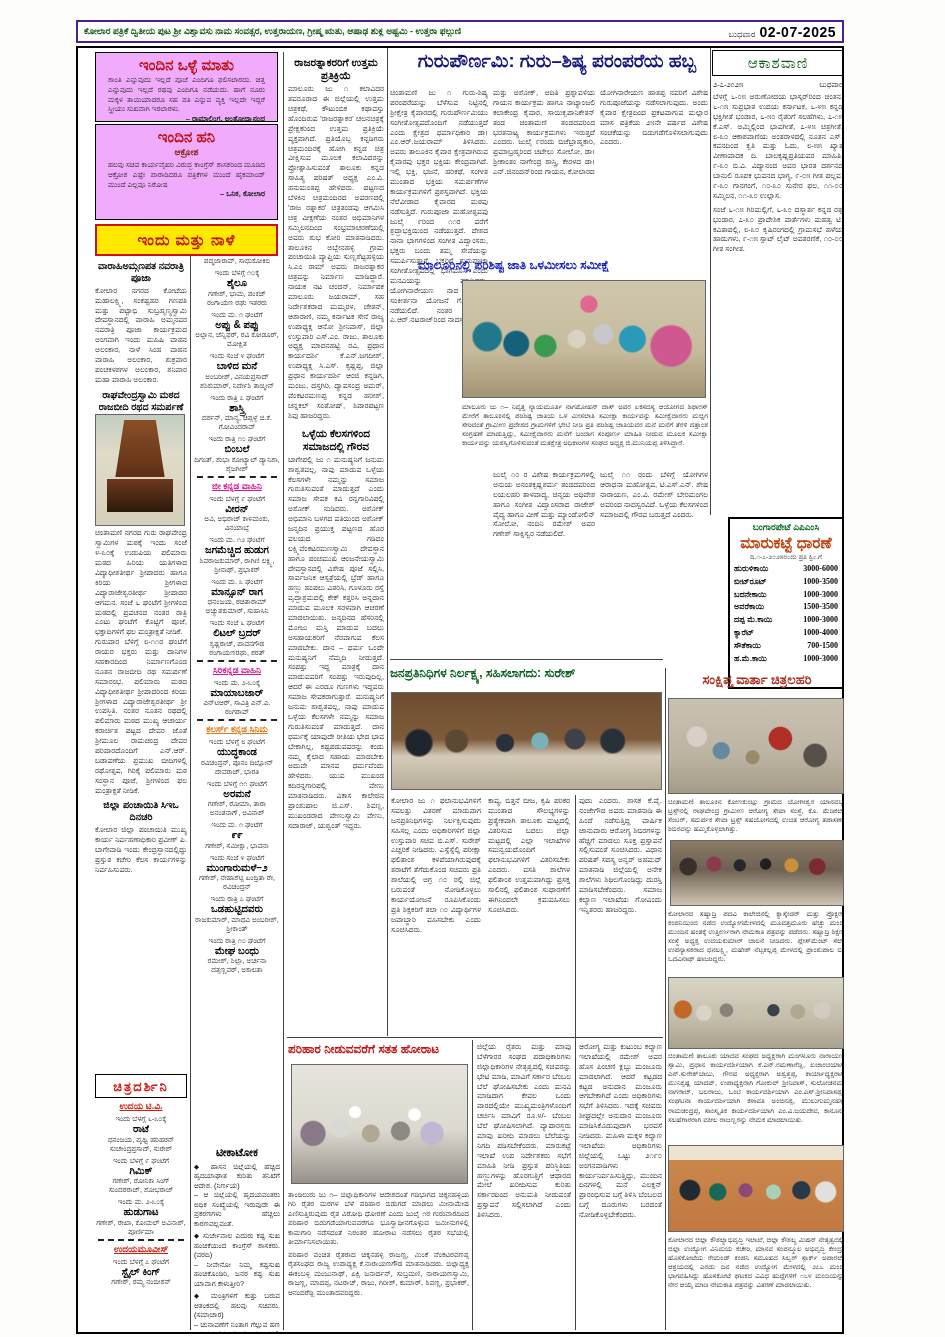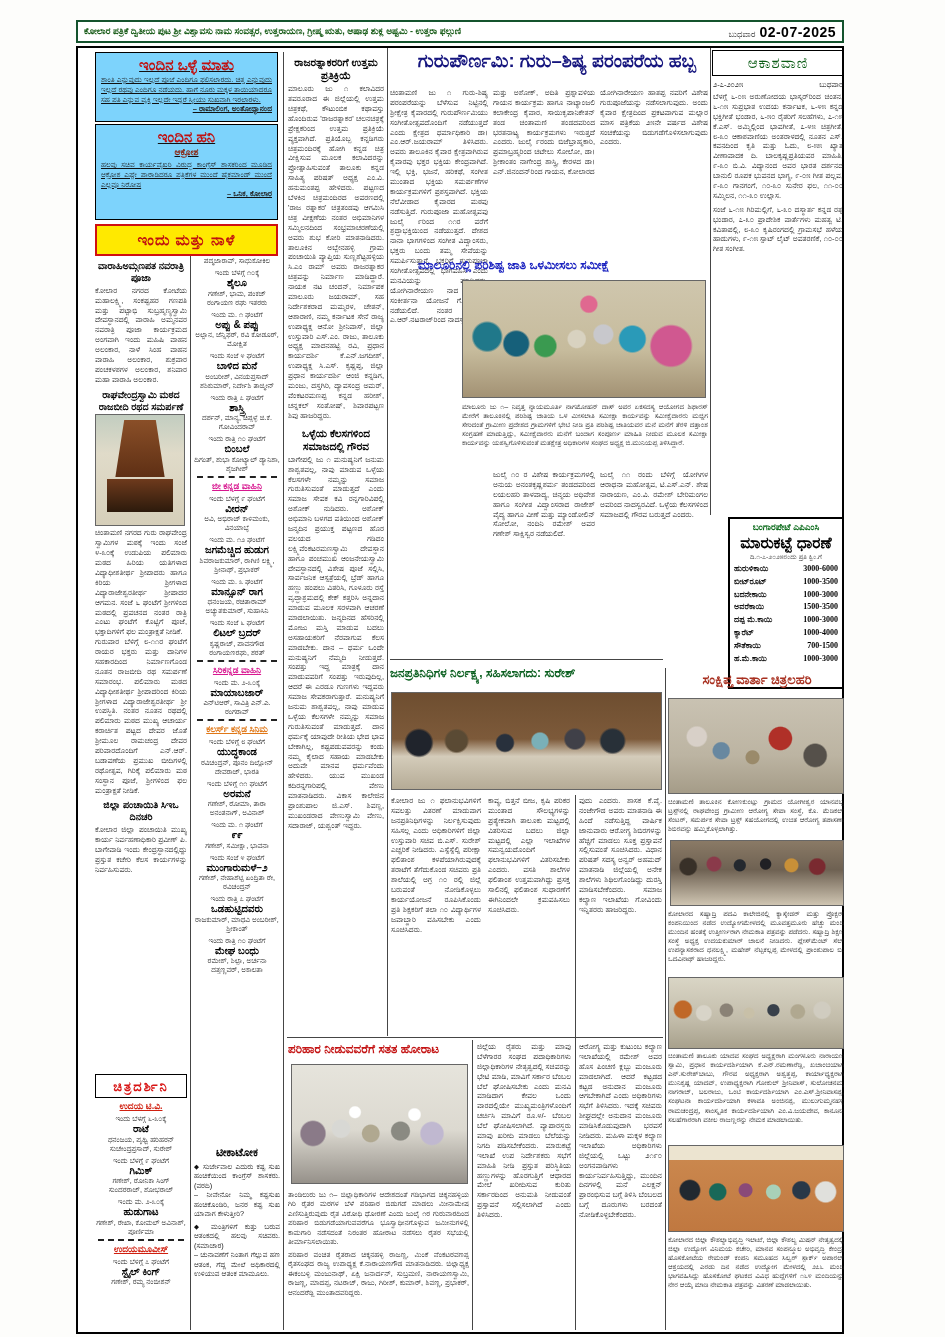--- a/index.html
+++ b/index.html
@@ -1,30 +1,30 @@
 <!DOCTYPE html>
 <html><head>
 <meta charset="utf-8">
 <style>
   html,body{margin:0;padding:0;background:#fdfdfb;}
   body{width:945px;height:1337px;position:relative;font-family:"Liberation Sans","DejaVu Sans",sans-serif;color:#111;}
   .vrule{position:absolute;width:1px;background:#454545;}
   .hrule{position:absolute;height:1px;background:#454545;}
   
-  .masthead{position:absolute;left:76px;top:20px;width:768px;height:23px;border:2px solid #14532d;box-sizing:border-box;display:flex;align-items:center;justify-content:space-between;padding:0 6px;background:#fff;}
+  .masthead{position:absolute;left:76px;top:20px;width:768px;height:23px;border:2px solid #4c1d95;box-sizing:border-box;display:flex;align-items:center;justify-content:space-between;padding:0 6px;background:#fff;}
   .masthead .info{font-size:9px;font-weight:bold;color:#155a15;white-space:nowrap;overflow:hidden;}
   .masthead .day{font-size:8.5px;color:#333;margin-right:4px;}
   .masthead .date{font-size:14px;font-weight:bold;color:#000;letter-spacing:.5px;}
   .pagebox{position:absolute;left:76px;top:46px;width:768px;height:1288px;border:2px solid #000;box-sizing:border-box;background:#fff;}
   
   .jt{text-align:justify;font-size:7.5px;line-height:1.32;color:#1c1c1c;overflow:hidden;}
   .cap{text-align:justify;font-size:7px;line-height:1.3;color:#222;overflow:hidden;}
   .byline{text-align:right;font-size:7.5px;font-weight:bold;color:#222;}
   
-  .featbox{position:absolute;border:1.5px solid #000;box-sizing:border-box;padding:3px 5px;background:#7dd3fc;overflow:hidden;text-decoration:underline;}
+  .featbox{position:absolute;border:1.5px solid #000;box-sizing:border-box;padding:3px 12px;background:#f0abfc;overflow:hidden;}
   .feat-title{color:#c01010;font-weight:bold;text-align:center;font-size:15px;line-height:1.15;margin-bottom:2px;}
   .feat-sub{color:#8a2510;font-weight:bold;text-align:center;font-size:9px;margin:1px 0 2px;}
   .ybox{position:absolute;background:#ffe900;border:2px solid #d01010;box-sizing:border-box;display:flex;align-items:center;justify-content:center;}
   .ybox span{color:#c01010;font-weight:bold;font-size:15px;letter-spacing:1px;white-space:nowrap;}
   
   .atitle{font-weight:bold;font-size:9.5px;line-height:1.25;text-align:center;color:#000;margin:4px 0 2px;}
   .atitle.big{font-size:10.5px;}
   
   .tv-entry{margin-bottom:3px;}
   .tv-dash{border-top:2px dashed #222;margin:3px 3px;height:0;overflow:hidden;color:transparent;font-size:1px;}
@@ -46,21 +46,21 @@
   .hl-green{position:absolute;color:#0b6020;font-weight:bold;font-size:12px;white-space:nowrap;}
   .hl-red{position:absolute;color:#c41414;font-weight:bold;font-size:12px;white-space:nowrap;}
   .hl-dred{position:absolute;color:#a83020;font-weight:bold;font-size:13px;white-space:nowrap;}
   
   .ak-titlebox{position:absolute;border:1.5px solid #000;box-sizing:border-box;display:flex;align-items:center;justify-content:center;}
   .ak-titlebox span{color:#0a5c14;font-weight:normal;font-size:15px;letter-spacing:1px;}
   .ak-date{display:flex;justify-content:space-between;font-size:7.5px;margin-bottom:2px;}
   
   .market{position:absolute;border:2px solid #000;box-sizing:border-box;padding:3px 4px;background:#fff;overflow:hidden;}
   .m-org{color:#0a6a1a;font-weight:bold;font-size:9px;text-align:center;}
-  .m-title{color:#000000;font-weight:bold;font-size:15.5px;text-align:center;margin:1px 0;}
+  .m-title{color:#c2410c;font-weight:bold;font-size:15.5px;text-align:center;margin:1px 0;}
   .m-note{font-size:6.8px;text-align:center;color:#333;margin-bottom:2px;}
   .mrow{display:flex;justify-content:space-between;font-size:8px;line-height:1.6;}
   .mitem{font-weight:bold;color:#111;}
   .mrange{font-weight:bold;color:#000;font-family:"Liberation Serif","DejaVu Serif",serif;}
   
   .cdbox{border:1.5px solid #000;box-sizing:border-box;text-align:center;padding:2px 0;margin-bottom:3px;}
   .cdbox span{color:#d81414;font-weight:bold;font-size:13px;letter-spacing:2px;}
   
   .photo{position:absolute;border:1px solid #666;box-sizing:border-box;}
   .photo-chariot{background:linear-gradient(180deg,#c2cdc0 0%,#e0dbc9 35%,#d6cfba 100%);}
@@ -357,20 +357,24 @@
 
     <div class="tv-time">ಇಂದು ರಾತ್ರಿ ೧೦ ಘಂಟೆಗೆ</div>
     <div class="tv-title">ಮೇಘ ಬಂಧು</div>
     <div class="tv-cast">ರಮೇಶ್, ಶಿಲ್ಪಾ, ಅರ್ಚನಾ ದತ್ತಣ್ಣವರ್, ಅಕಾಲತಾ</div>
   </div>
 </div>
   </div>
   <div class="col" style="left:194px;top:1146px;width:86px;height:186px;">
     <div class="tk-title">ಟೀಕಾಟೋಕ</div>
     <div>
+  <div class="tk-item">
+    <div class="tk-q">ಹಾಸನ ಜಿಲ್ಲೆಯಲ್ಲಿ ಹೆಚ್ಚಿದ ಹೃದಯಾಘಾತ ಕುರಿತು ತನಿಖೆಗೆ ಆದೇಶ. (ನಿರ್ಣಯ)</div>
+    <div class="tk-a">– ಆ ಜಿಲ್ಲೆಯಲ್ಲಿ ಹೃದಯವಂತರು ಅಧಿಕ ಸಂಖ್ಯೆಯಲ್ಲಿ ಇರುವುದೇ ಈ ಪ್ರಕರಣಗಳು ಹೆಚ್ಚಲು ಕಾರಣವಲ್ಲವಂತೆ.</div>
+  </div>
 
   <div class="tk-item">
     <div class="tk-q">ಸುರ್ಜೇವಾಲ ಎದುರು ಕಷ್ಟ ಸುಖ ಹಂಚಿಕೆಯಿಂದ ಕಾಂಗ್ರೆಸ್ ಶಾಸಕರು. (ವರದಿ)</div>
     <div class="tk-a">– ನೀವೇನೋ ನಿಮ್ಮ ಕಷ್ಟಸುಖ ಹಂಚಿಕೊಂಡಿರಿ, ಜನರ ಕಷ್ಟ ಸುಖ ಯಾವಾಗ ಕೇಳುತ್ತೀರಿ?</div>
   </div>
 
   <div class="tk-item">
     <div class="tk-q">ಮಂತ್ರಿಗಳಿಗೆ ಕುತ್ತು ಬರುವ ಆತಂಕದಲ್ಲಿ ಹಲವು ಸಚಿವರು. (ಸಮಾಚಾರ)</div>
     <div class="tk-a">– ಚುನಾವಣೆಗೆ ನಿಂತಾಗ ಗೆಲ್ಲುವ ಹಣ ಆತಂಕ, ಗೆದ್ದ ಮೇಲೆ ಅಧಿಕಾರದಲ್ಲಿ ಉಳಿಯುವ ಆತಂಕ ಮಾಮೂಲು.</div>
   </div>

